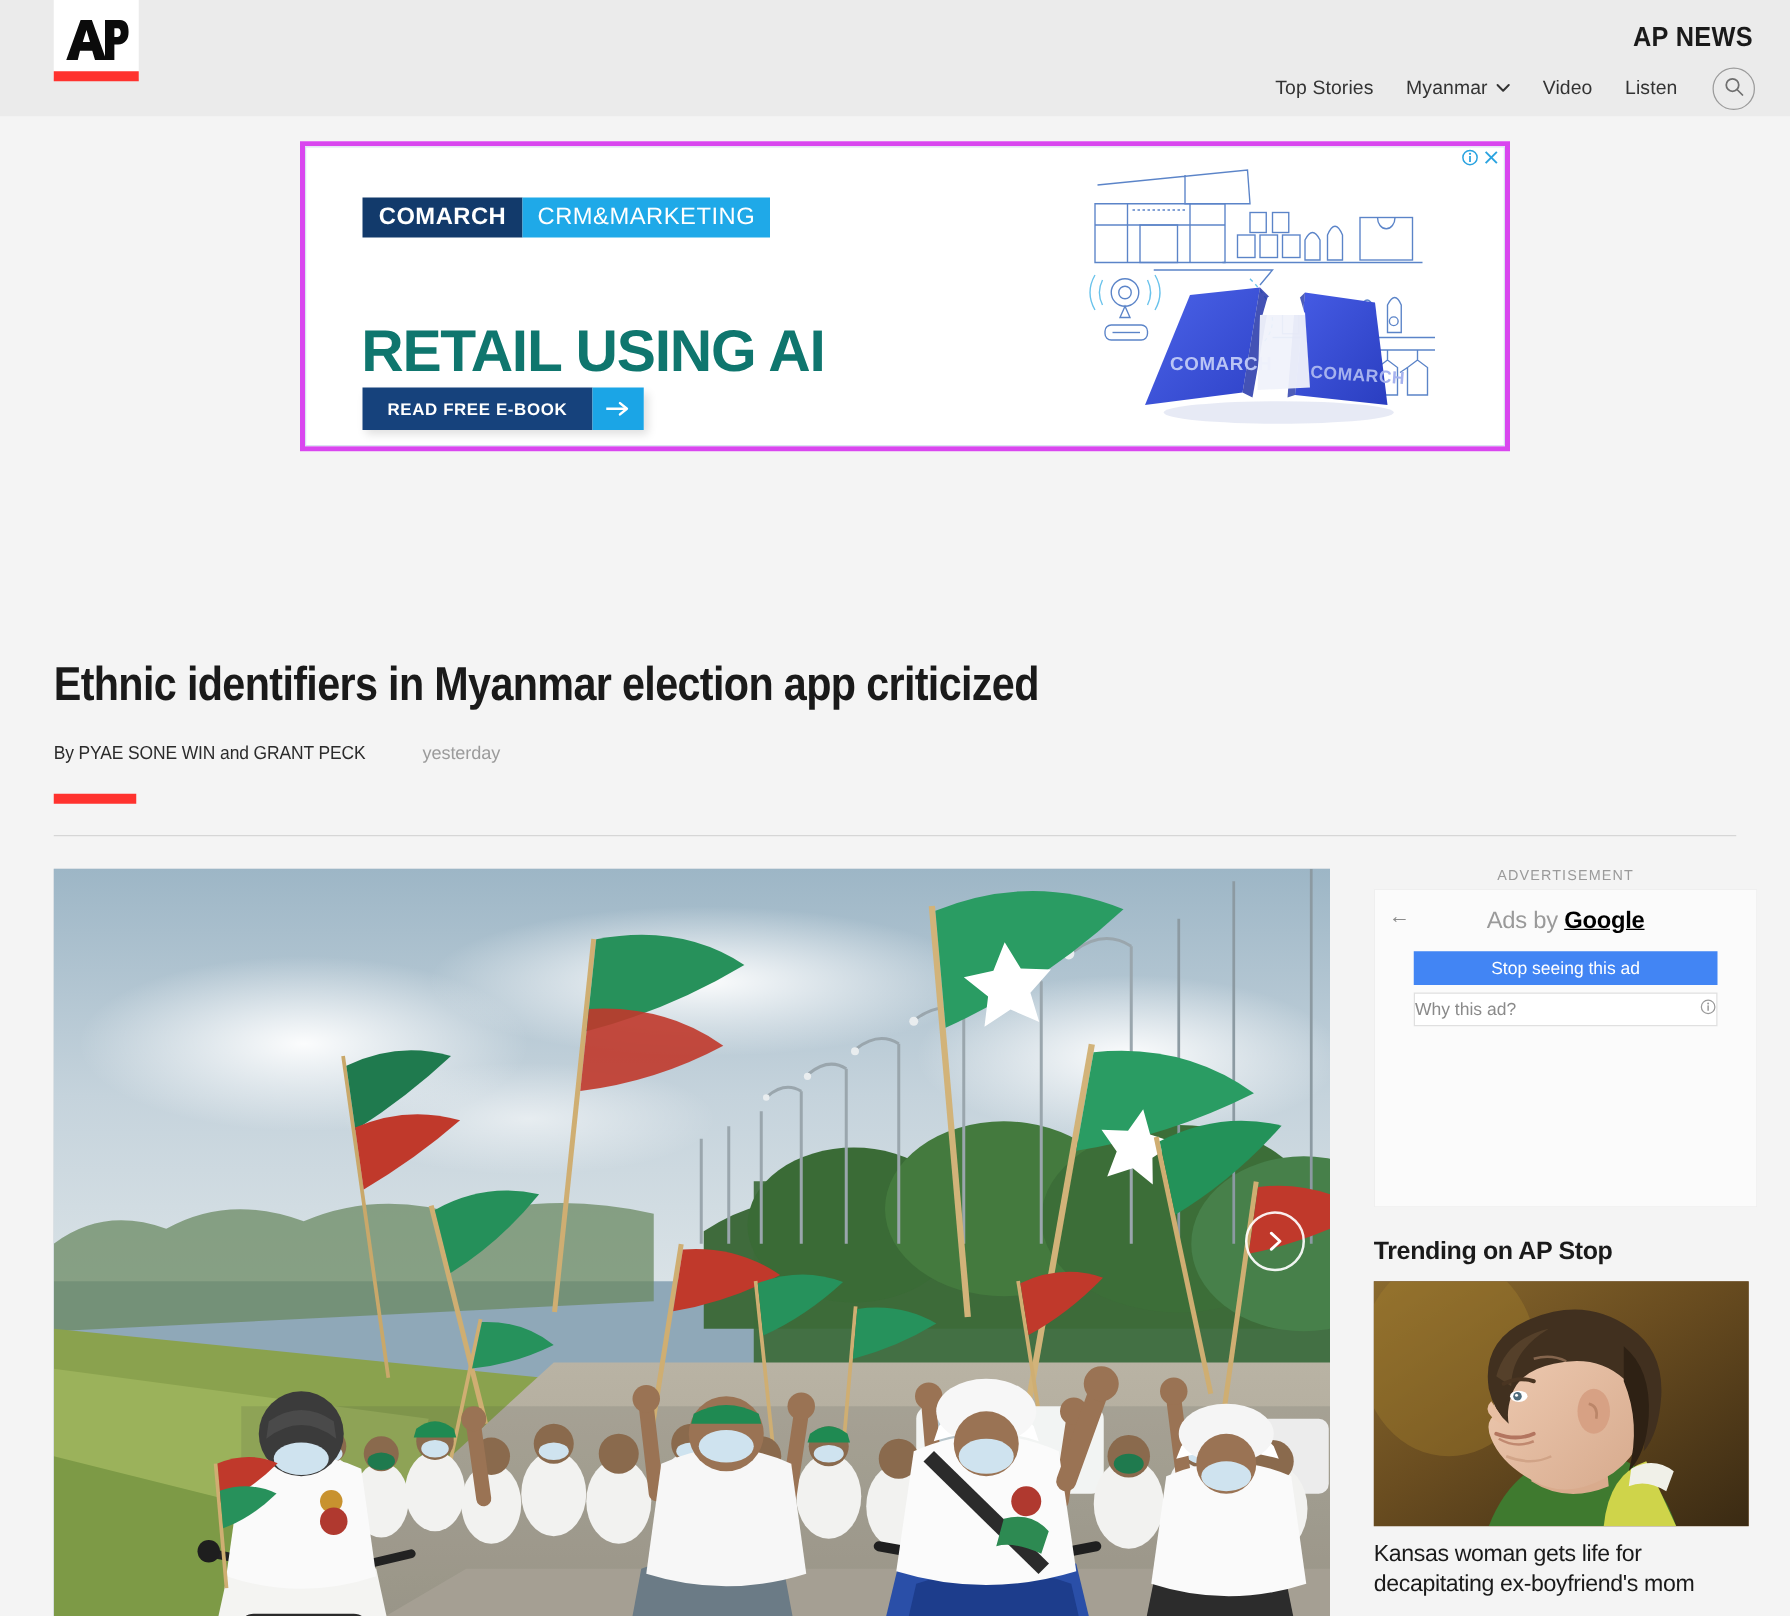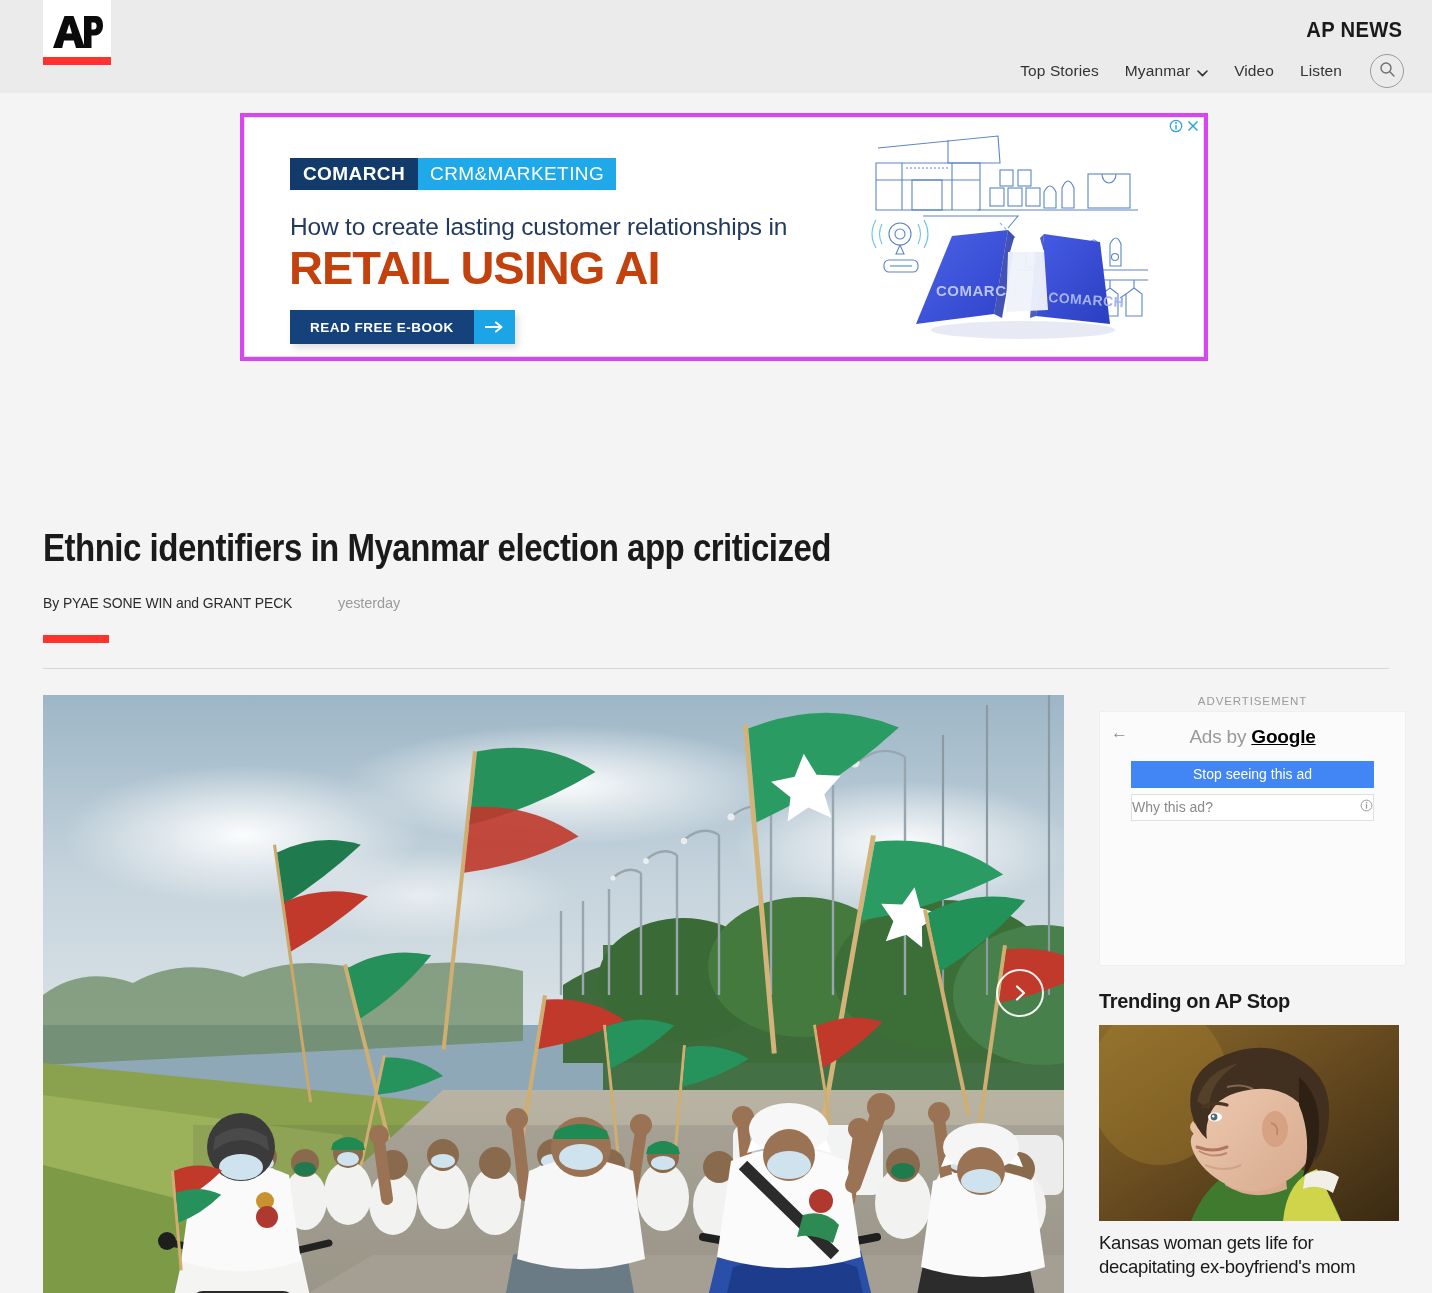--- a/index.html
+++ b/index.html
@@ -75,21 +75,21 @@
     display: flex;
     align-items: center;
     gap: 26px;
   }
   .nav-link {
     font-size: 15.5px;
     color: #333333;
     text-decoration: none;
     letter-spacing: 0.1px;
     display: flex;
-    align-items: flex-end;
+    align-items: center;
     gap: 7px;
     white-space: nowrap;
   }
   .chevron-down {
     display: inline-block;
     width: 11px;
     height: 11px;
     position: relative;
     top: -1px;
   }
@@ -182,24 +182,24 @@
     left: 45px;
     top: 95px;
     font-size: 24.5px;
     color: #223a5e;
     letter-spacing: -0.2px;
     white-space: nowrap;
   }
   .ad-bigline {
     position: absolute;
     left: 44px;
-    top: 125px;
+    top: 138px;
     font-size: 47px;
     font-weight: 700;
-    color: #c2410c;
+    color: #0f766e;
     letter-spacing: -1px;
     line-height: 1.05;
     white-space: nowrap;
   }
   .ad-cta {
     position: absolute;
     left: 45px;
     top: 192px;
     display: flex;
     height: 34px;
@@ -465,21 +465,20 @@
             <line x1="11.5" y1="2.5" x2="2.5" y2="11.5" stroke="#2aa3e0" stroke-width="1.5"></line>
           </svg>
         </span>
       </div>
 
       <div class="comarch-logo">
         <div class="comarch-dark">COMARCH</div>
         <div class="comarch-light">CRM&amp;MARKETING</div>
       </div>
 
-      <div class="ad-tagline">How to create lasting customer relationships in</div>
       <div class="ad-bigline">RETAIL USING AI</div>
 
       <div class="ad-cta">
         <div class="ad-cta-label">READ FREE E-BOOK</div>
         <div class="ad-cta-arrow">
           <svg width="20" height="12" viewBox="0 0 20 12" aria-hidden="true">
             <line x1="1" y1="6" x2="16" y2="6" stroke="#fff" stroke-width="2"></line>
             <path d="M12 1.5 L17.5 6 L12 10.5" fill="none" stroke="#fff" stroke-width="2" stroke-linecap="round" stroke-linejoin="round"></path>
           </svg>
         </div>

